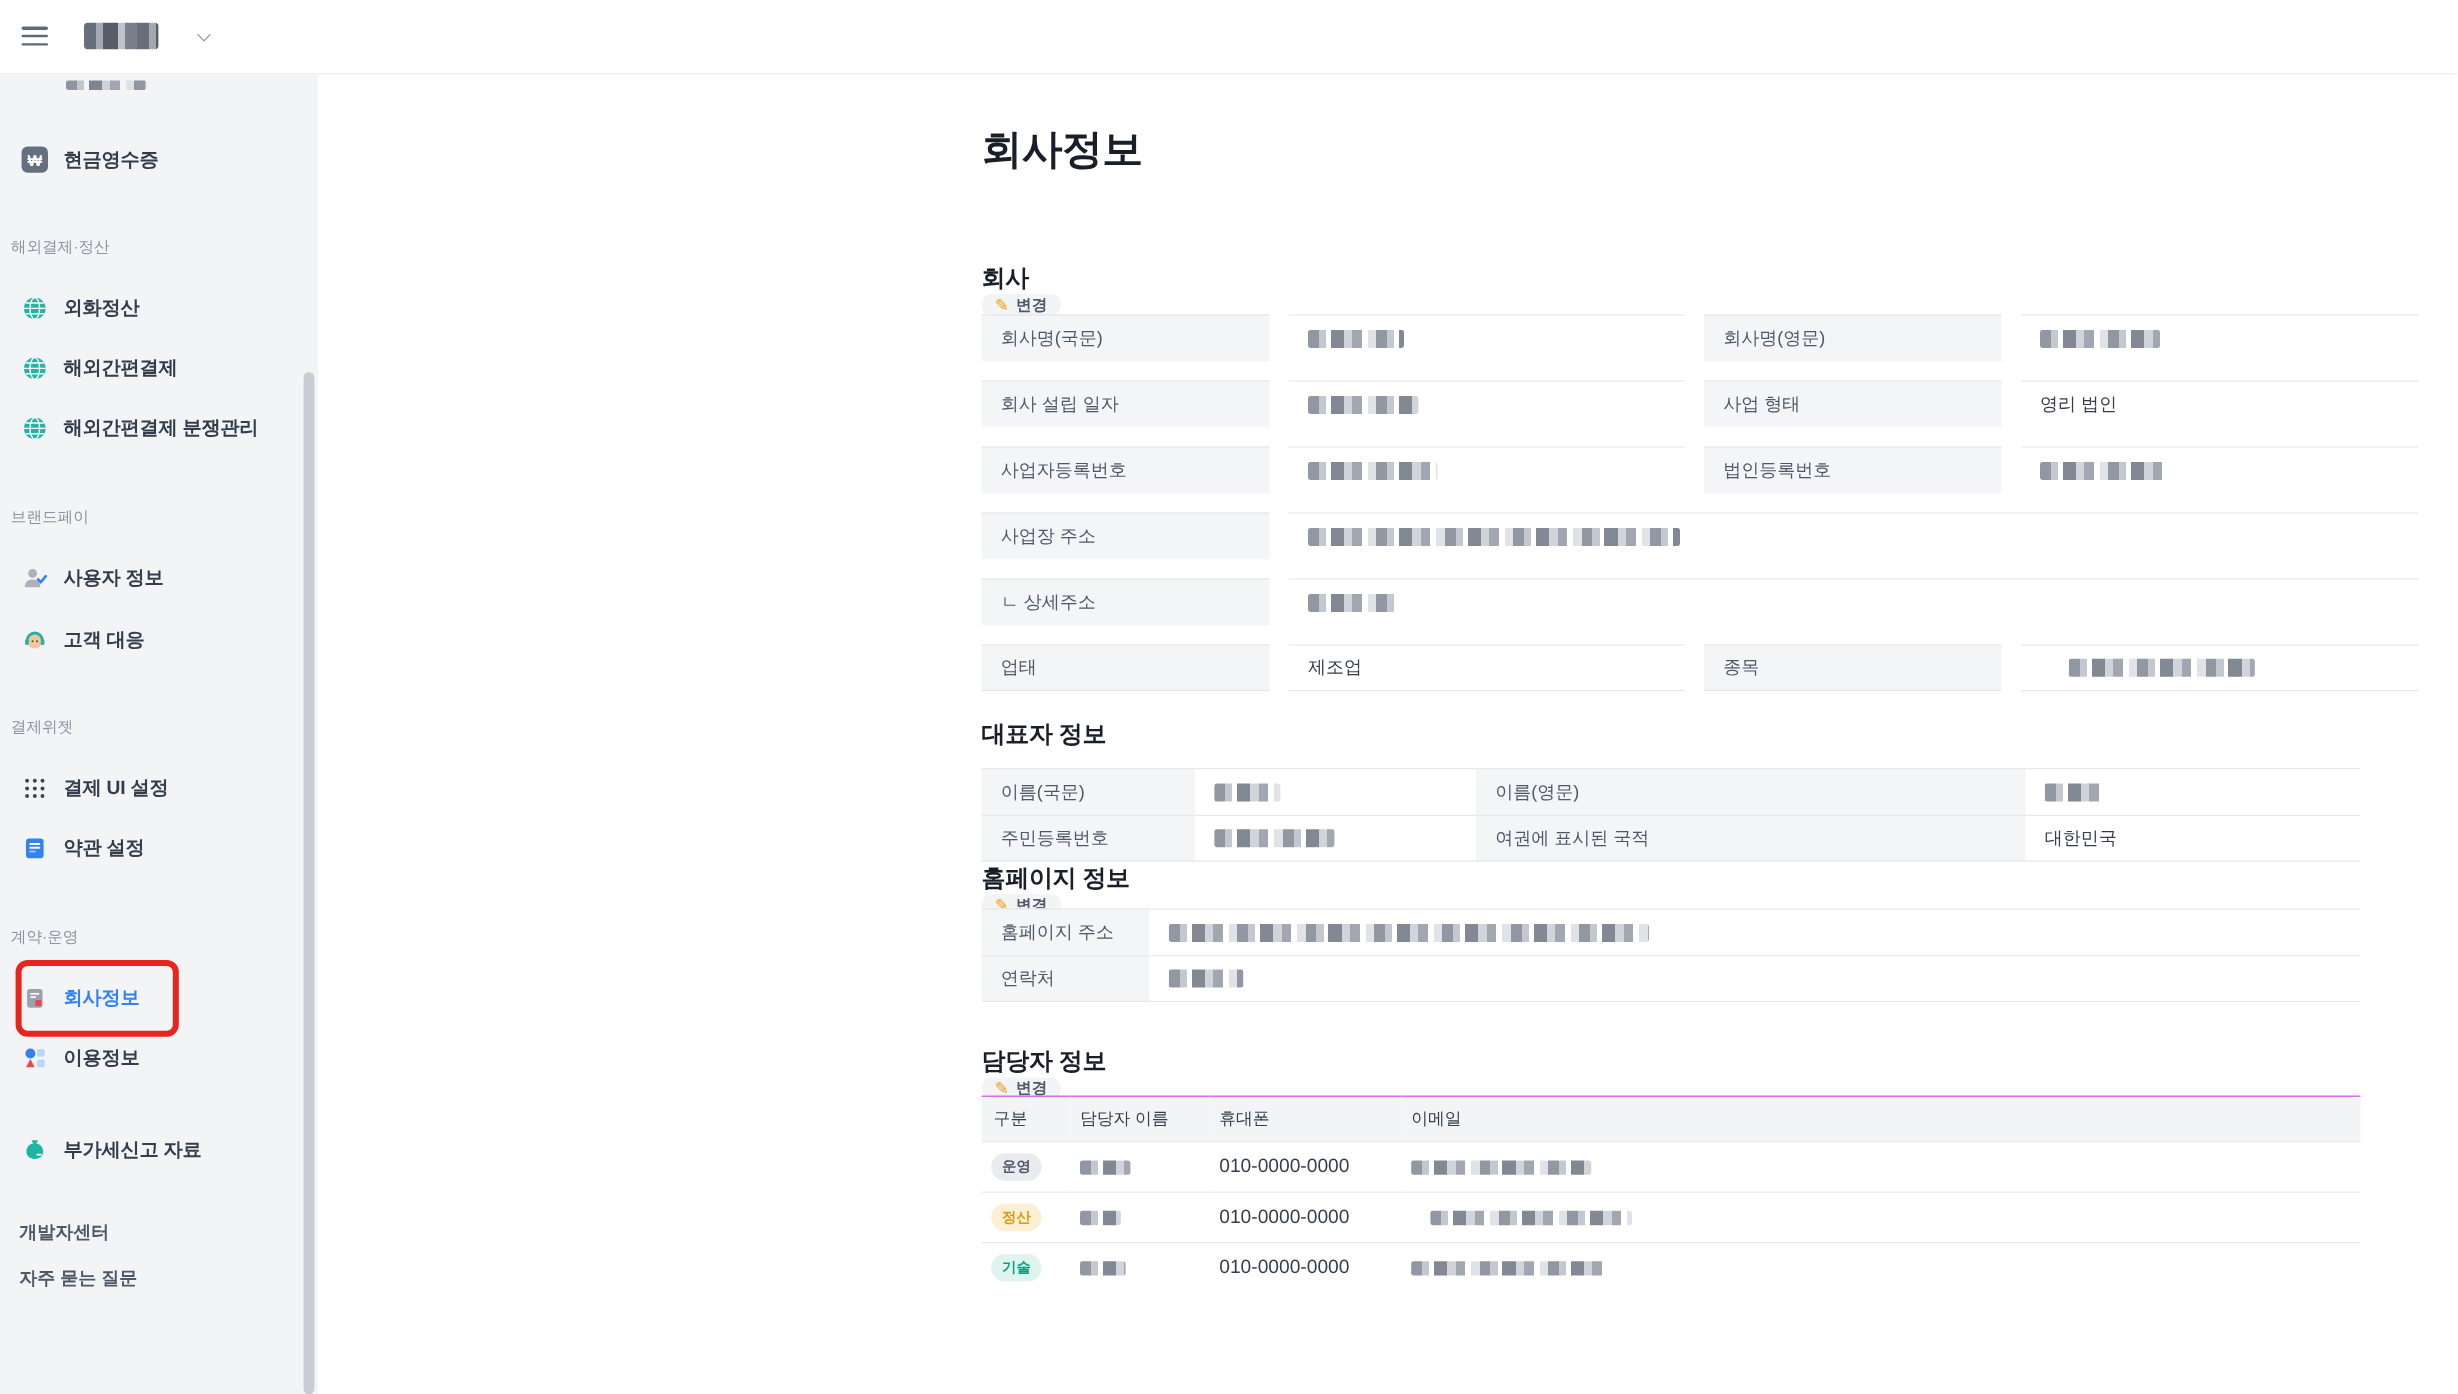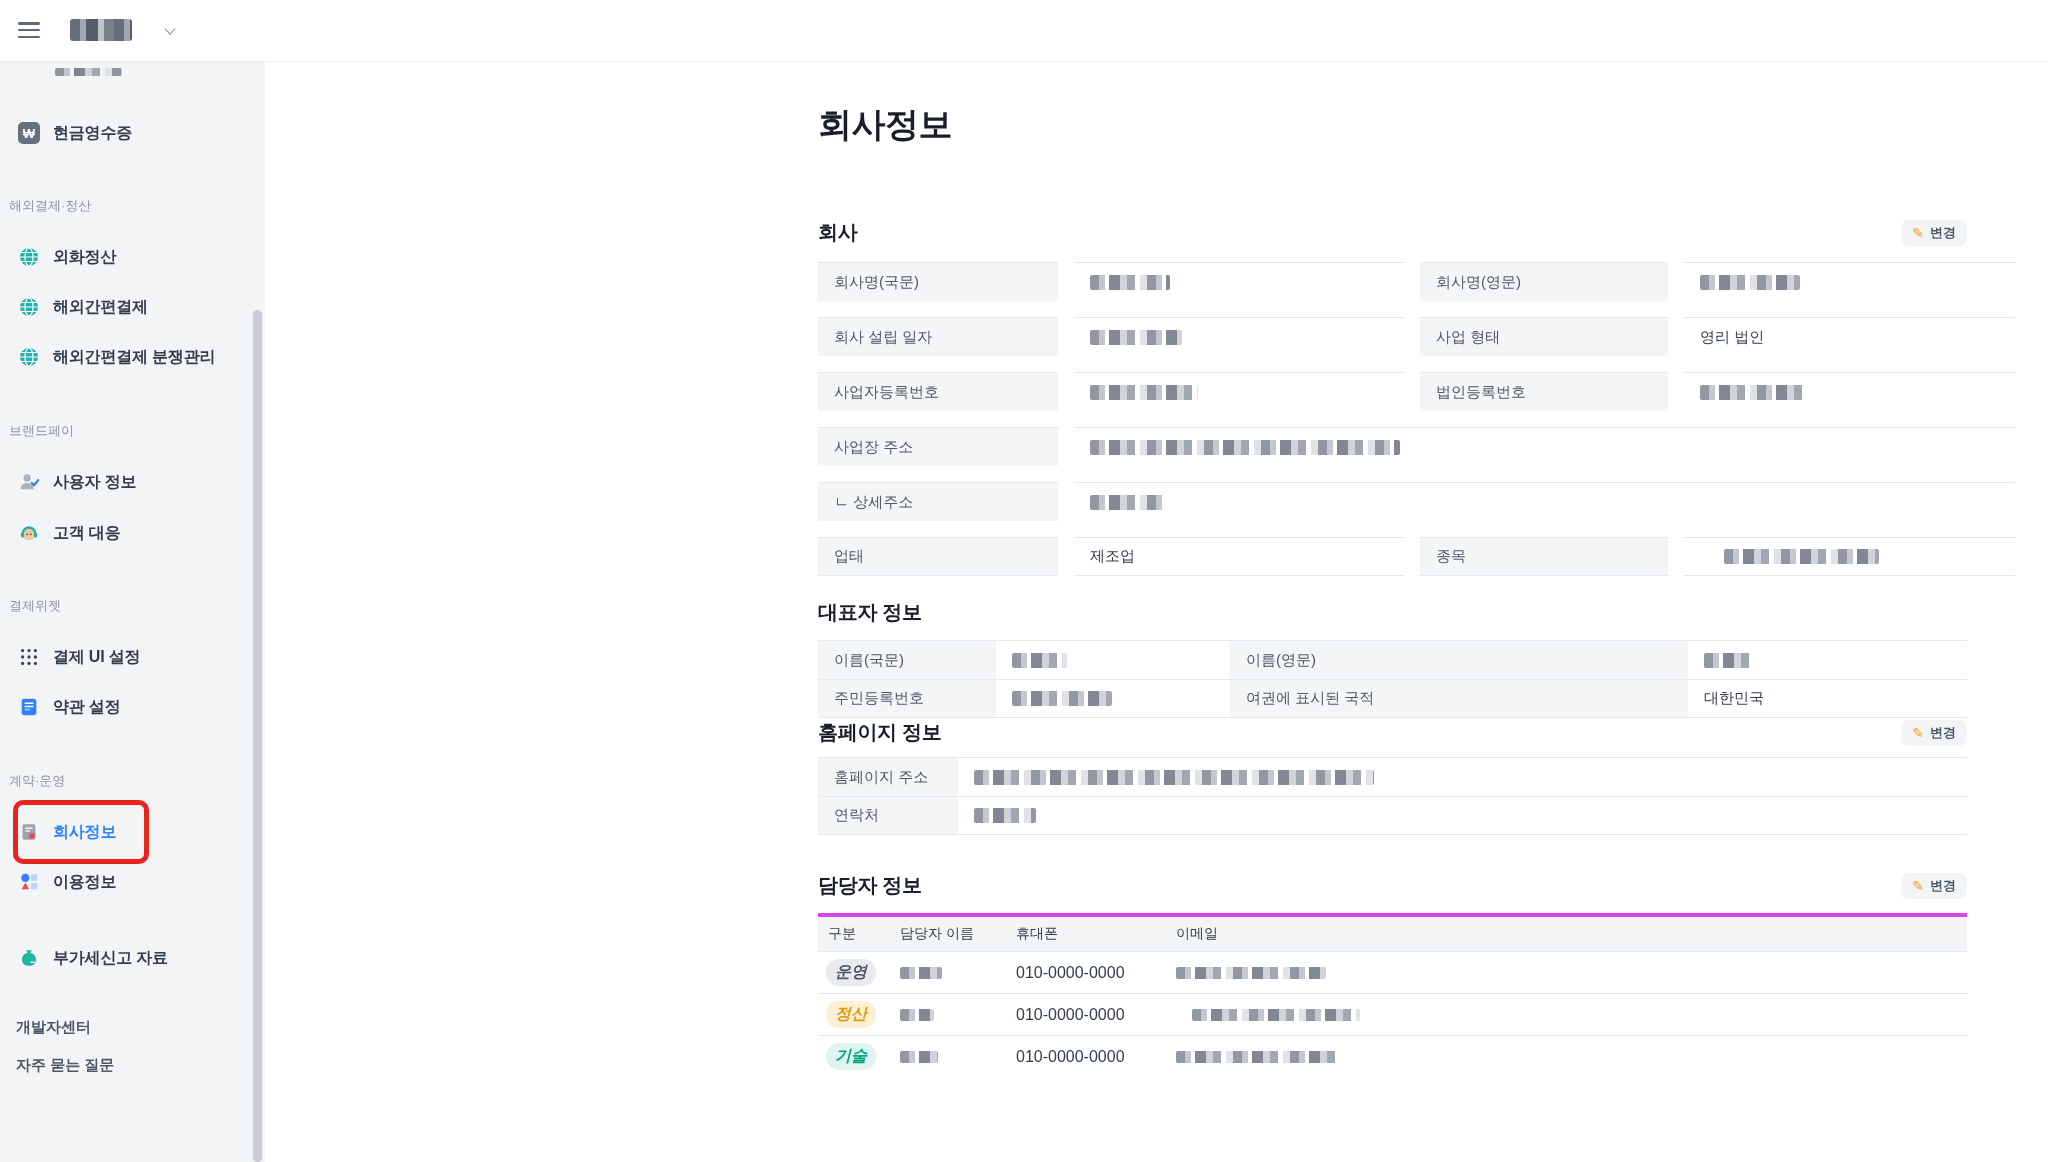--- a/index.html
+++ b/index.html
@@ -43,21 +43,21 @@
              border:5px solid #e8251c; border-radius:10px; z-index:5; }
   .sb-thumb { position:absolute; right:3px; top:248px; width:9px; height:852px;
               background:#c9cdd3; border-radius:5px; cursor:pointer; }
   .cut-item { position:absolute; left:55px; top:0px; }
 
   
   .main { position:absolute; left:265px; top:62px; width:1783px; height:1100px; background:#fff; overflow:hidden; }
   .content { width:1149px; margin-left:553px; }
   .page-title { padding-top:40px; font-size:34px; font-weight:700; color:#191f28; letter-spacing:-.5px; }
 
-  .sec-head { display:flex; justify-content:space-between; align-items:flex-end; height:28px; }
+  .sec-head { display:flex; justify-content:space-between; align-items:flex-start; height:28px;flex-direction:column; }
   .sec-head h2 { font-size:20px; font-weight:700; color:#191f28; letter-spacing:-.3px; }
   .btn-change { display:inline-flex; align-items:center; gap:6px; background:#f2f4f6; border:none;
                 border-radius:8px; height:26px; padding:0 11px; font-size:13px; color:#4e5968;
                 font-weight:600; cursor:pointer; font-family:inherit; }
   .pencil { color:#f99d1b; font-size:14px; line-height:1; }
 
   .tbl { display:grid; font-size:15px; }
   .cell { height:39px; display:flex; align-items:center; padding:0 16px; border-top:1px solid #e5e8eb;
           overflow:hidden; white-space:nowrap; }
   .lc { background:#f3f5f7; color:#4e5968; }
@@ -78,23 +78,23 @@
   .mid-select { position:relative; flex:1; height:48px; border:1px solid #e5e8eb; border-radius:10px;
                 display:flex; align-items:center; padding:0 20px; gap:15px; cursor:pointer; background:#fff; }
   .mid-label { font-size:16px; font-weight:600; color:#333d4b; }
   .mid-chevron { position:absolute; right:24px; top:17px; width:9px; height:9px;
                  border-right:1.8px solid #8b95a1; border-bottom:1.8px solid #8b95a1; transform:rotate(45deg); }
   .smudge { position:absolute; left:300px; top:-7px; width:110px; height:12px; background:#e9ebee;
             border-radius:8px; transform:rotate(-2deg); }
 
   .t4 { grid-template-columns:74px 116px 160px 799px; margin-top:14px; }
   .t4 .cell { padding:0 8px; }
-  .t4 .hc { background:#f2f4f6; color:#333d4b; height:38px; font-size:14px; border-top:4px solid #d946ef; }
+  .t4 .hc { background:#f2f4f6; color:#333d4b; height:38px; font-size:14px; border-top:1px solid #d946ef; }
   .t4 .rc { height:42px; }
-  .badge { display:inline-block; padding:3px 9px; border-radius:13px; font-size:16px; font-weight:600;font-style:italic; }
+  .badge { display:inline-block; padding:3px 9px; border-radius:13px; font-size:12px; font-weight:600; }
   .b-ops { background:#e9ebee; color:#4e5968; }
   .b-settle { background:#fbf0d4; color:#dd9b12; }
   .b-tech { background:#dff4ee; color:#04a57e; }
   .phone { font-size:16px; color:#333d4b; }
 </style>
 </head>
 <body>
 
 <div class="screen">
 

